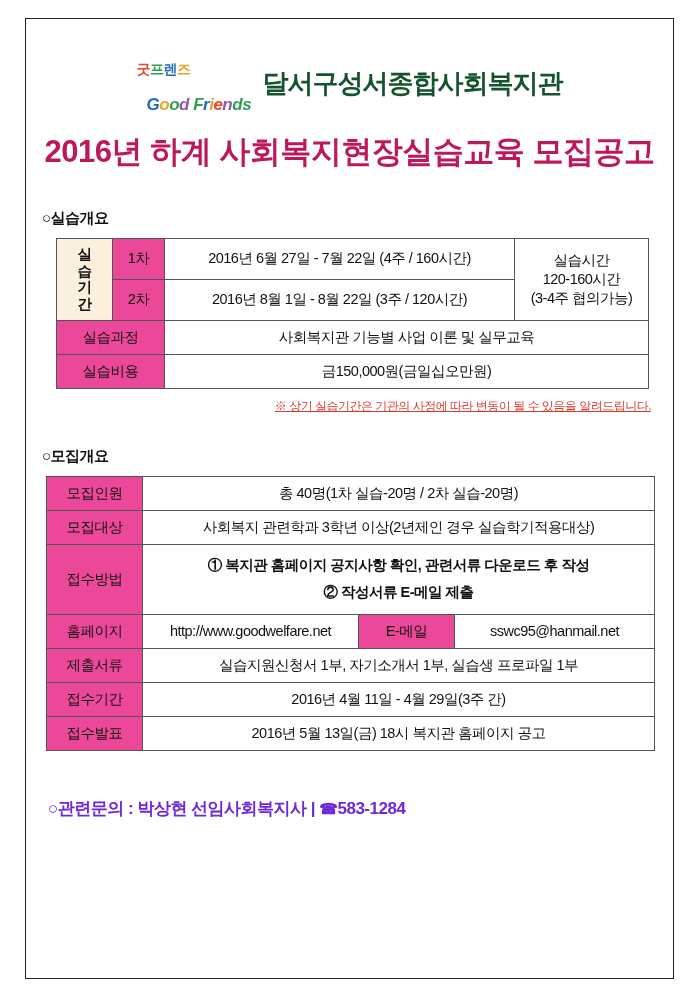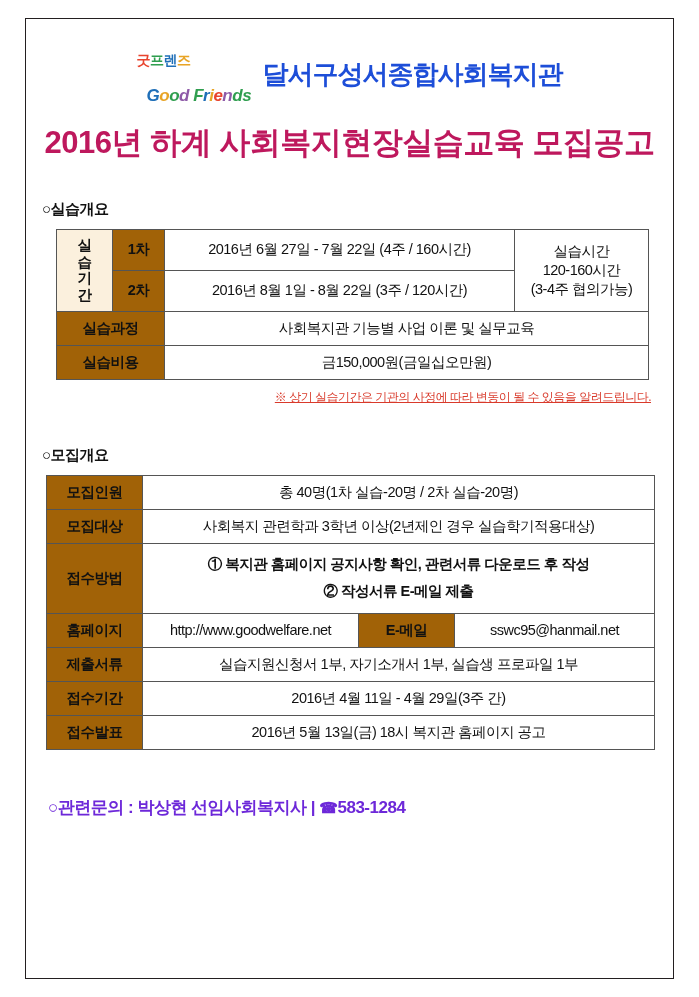--- a/index.html
+++ b/index.html
@@ -33,21 +33,21 @@
     top: 35px;
     width: 619px;
   }
 
   
   .header {
     display: flex;
     align-items: center;
     justify-content: center;
     gap: 6px;
-    margin-top: 17px;
+    margin-top: 26px;
   }
   .logo {
     position: relative;
     width: 120px;
     height: 44px;
     flex: none;
   }
   .logo .kr {
     position: absolute;
     left: 0px;
@@ -80,21 +80,21 @@
   .logo .en span:nth-child(6) { color: #2f9e4f; }
   .logo .en span:nth-child(7) { color: #1f6fb8; }
   .logo .en span:nth-child(8) { color: #e8a426; }
   .logo .en span:nth-child(9) { color: #e8442e; }
   .logo .en span:nth-child(10) { color: #8e5aa8; }
   .logo .en span:nth-child(11) { color: #2f9e4f; }
 
   .org-name {
     font-size: 26px;
     font-weight: bold;
-    color: #1d4ed8;
+    color: #14532d;
     letter-spacing: -1px;
     white-space: nowrap;
   }
   .main-title {
     text-align: center;
     font-size: 31px;
     font-weight: bold;
     color: #be185d;
     letter-spacing: -0.5px;
     margin-top: 26px;
@@ -103,21 +103,21 @@
 
   
   .section-heading {
     font-size: 15px;
     font-weight: bold;
     color: #111111;
     letter-spacing: -0.5px;
     margin: 36px 0 10px 2px;
   }
   .section-heading.second {
-    margin-top: 40px;
+    margin-top: 32px;
   }
 
   
   table {
     border-collapse: collapse;
     table-layout: fixed;
   }
   .tbl1 {
     width: 592px;
     margin-left: 16px;
@@ -129,22 +129,22 @@
   .tbl1 td, .tbl2 td {
     border: 1px solid #555555;
     font-size: 14.5px;
     color: #111111;
     letter-spacing: -0.5px;
     padding: 7px 4px;
     text-align: center;
     vertical-align: middle;
   }
   .lbl {
-    background: #a16207;
-    font-weight: bold;
+    background: #ec4899;
+    font-weight: normal;
     font-size: 15px;
   }
   .lbl-v {
     background: #fbf0dd;
     font-weight: bold;
     font-size: 15px;
     line-height: 1.15;
   }
   .note {
     text-align: right;

